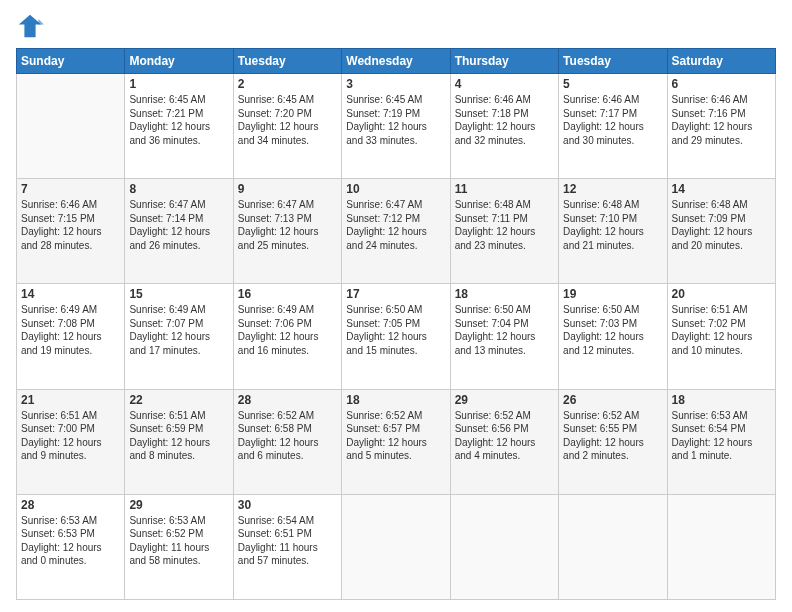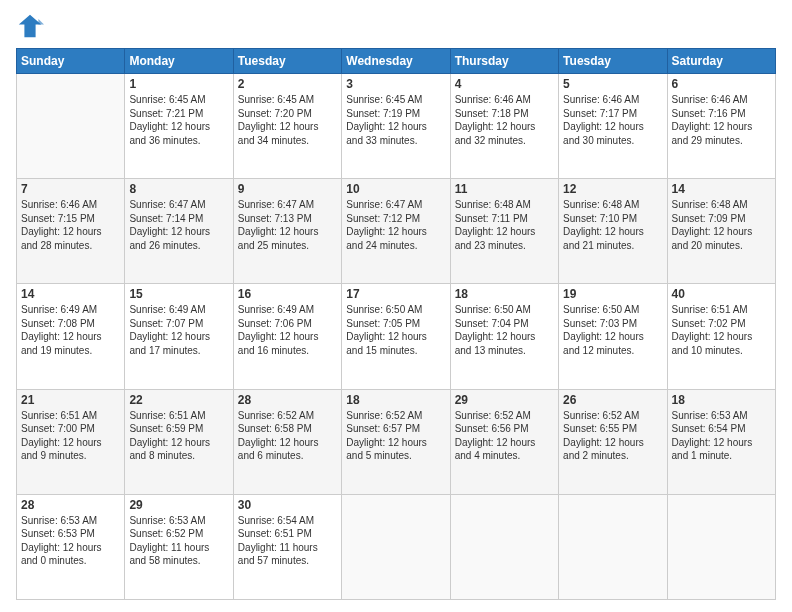--- a/index.html
+++ b/index.html
@@ -263,21 +263,21 @@
 and 13 minutes.</div>
           </td>
           <td>
             <span class="day-number">19</span>
             <div class="day-info" style="white-space: pre-line;">Sunrise: 6:50 AM
 Sunset: 7:03 PM
 Daylight: 12 hours
 and 12 minutes.</div>
           </td>
           <td>
-            <span class="day-number">40</span>
+            <span class="day-number">20</span>
             <div class="day-info" style="white-space: pre-line;">Sunrise: 6:51 AM
 Sunset: 7:02 PM
 Daylight: 12 hours
 and 10 minutes.</div>
           </td>
         </tr>
         <tr class="row-alt">
           <td>
             <span class="day-number">21</span>
             <div class="day-info" style="white-space: pre-line;">Sunrise: 6:51 AM

